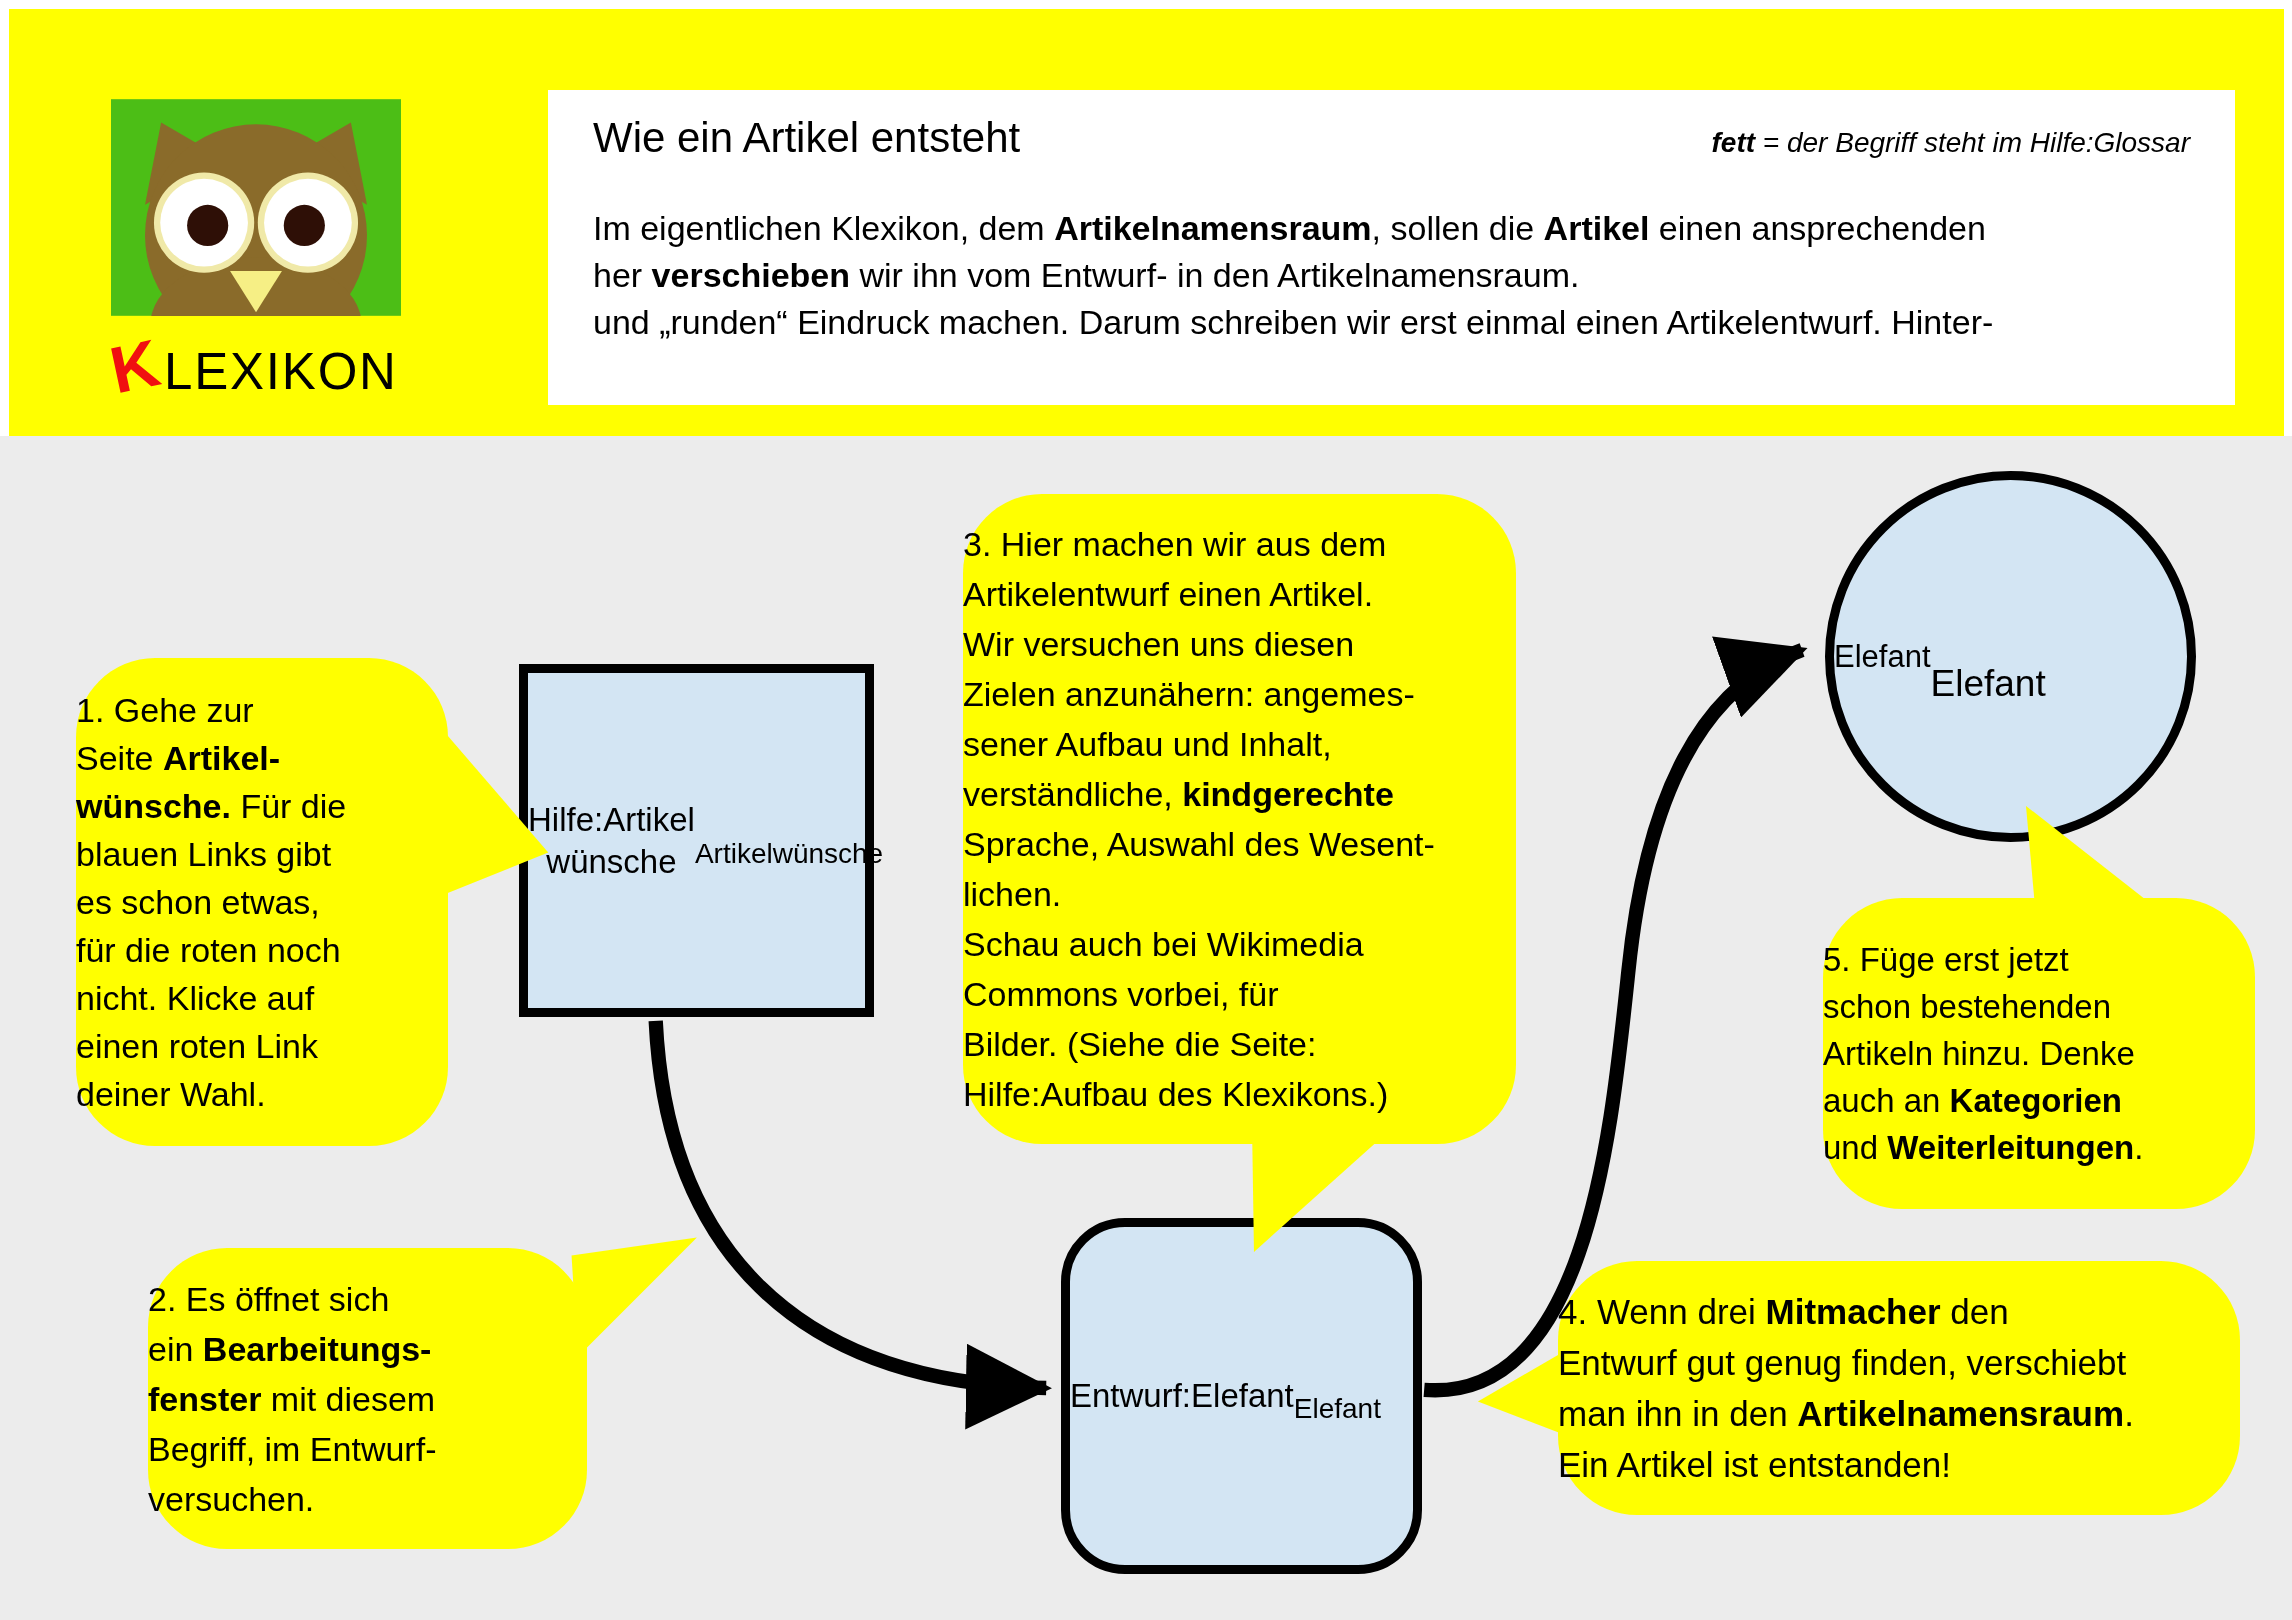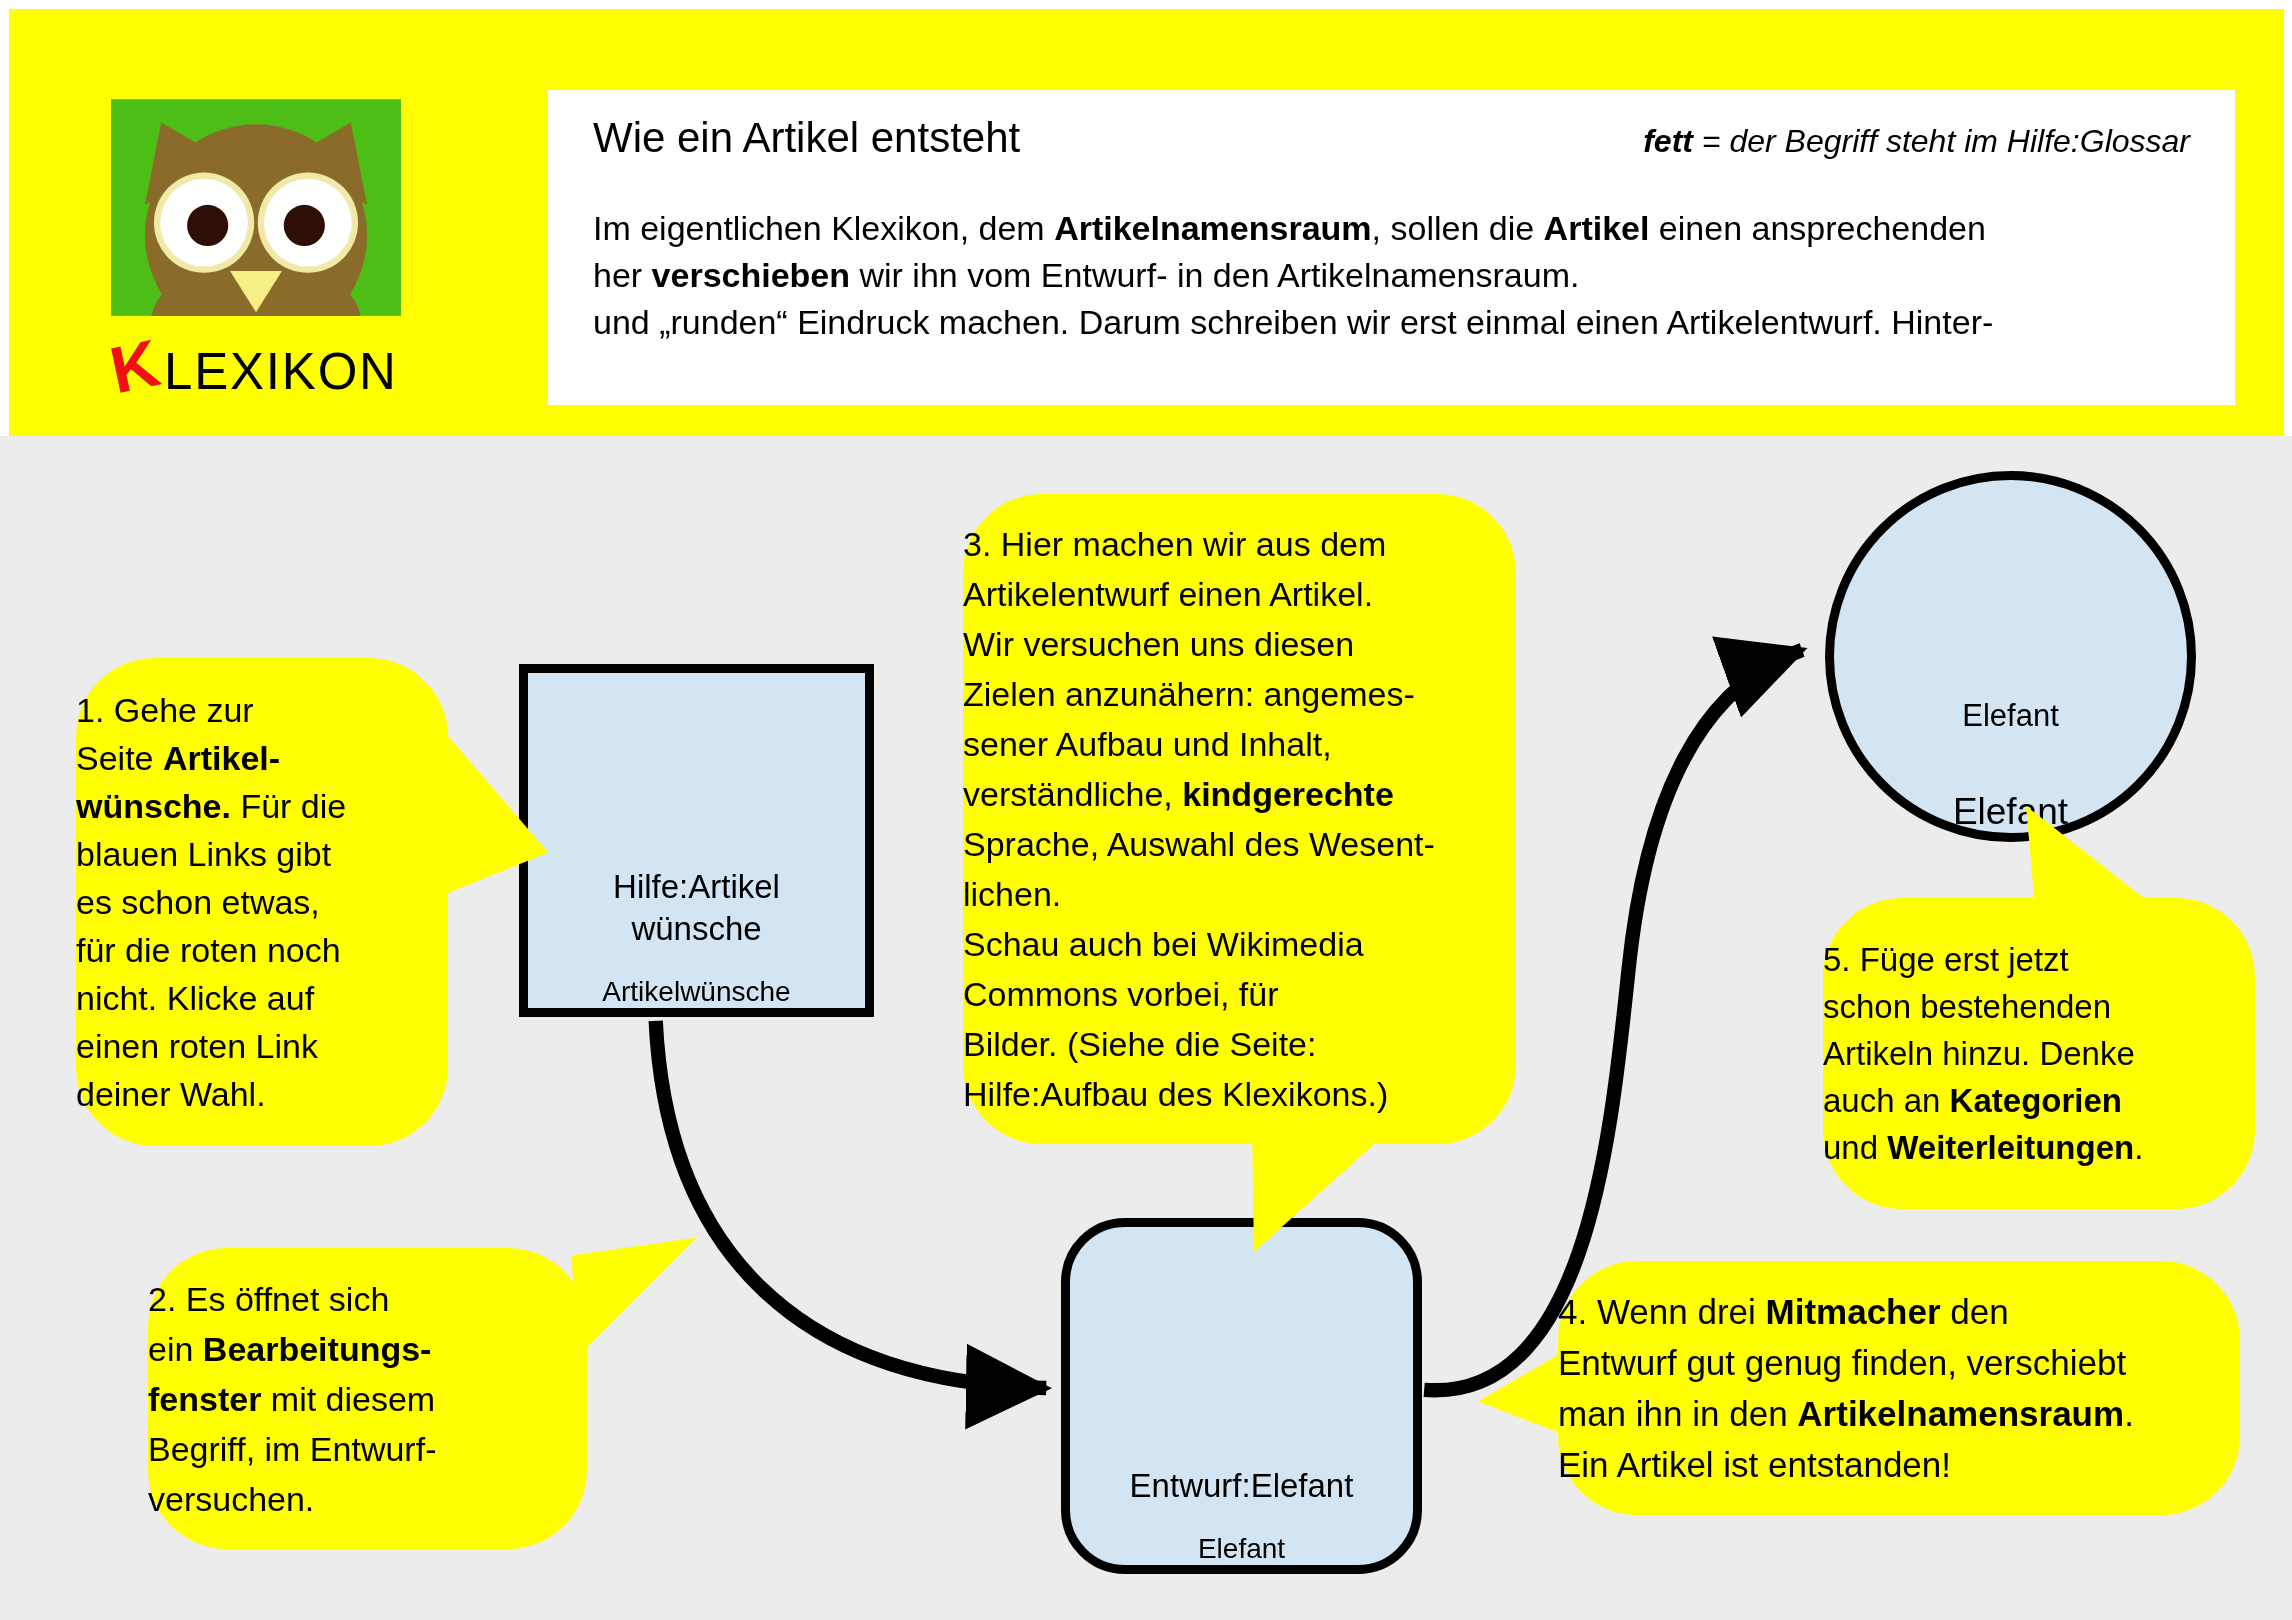--- a/index.html
+++ b/index.html
@@ -10,33 +10,33 @@
   .band{position:absolute;left:9px;top:9px;width:2275px;height:427px;background:#ffff00;}
   .logo{position:absolute;left:102px;top:90px;width:322px;}
   .logo svg{display:block;width:290px;height:217px;}
   .brand{margin-top:14.3px;font-size:51px;letter-spacing:1.8px;white-space:nowrap;line-height:72px;}
   .brand .k{display:inline-block;color:#f01010;font-size:66px;font-weight:bold;
             transform:rotate(-12deg);margin-right:3.6px;}
   .hpanel{position:absolute;left:539px;top:81px;width:1687px;height:315px;background:#ffffff;
           box-sizing:border-box;padding:24px 45px;}
   .hrow{display:flex;justify-content:space-between;align-items:baseline;}
   .title{margin:0;font-size:42px;font-weight:normal;}
-  .legend{font-size:32px;font-style:italic;text-align:center;}
+  .legend{font-size:28px;font-style:italic;text-align:center;}
   .intro{margin-top:43px;font-size:34px;line-height:47px;}
   .ln{white-space:pre;}
   .b{font-weight:bold;}
 
   
   .diagram{position:absolute;left:0;top:436px;width:2293px;height:1184px;background:#ececec;}
   svg.layer{position:absolute;left:0;top:0;width:2293px;height:1184px;}
   .layer.arrows{z-index:1;}
   .layer.tails{z-index:3;}
 
   .node{position:absolute;background:#d3e5f3;border:9px solid #000;box-sizing:border-box;z-index:2;
-        display:flex;flex-direction:column;align-items:center;justify-content:flex-end;text-align:center;}
+        display:flex;flex-direction:row;align-items:center;justify-content:flex-start;text-align:center;}
   .node .sub{font-size:33px;line-height:42px;}
   .node .main{font-size:28px;margin-top:26px;}
   #node-wuensche{left:519px;top:228px;width:355px;height:353px;}
   #node-entwurf{left:1061px;top:782px;width:361px;height:356px;border-radius:64px;}
   #node-artikel{left:1825px;top:35px;width:371px;height:371px;border-radius:50%;}
   #node-artikel .sub{font-size:31px;}
   #node-artikel .main{font-size:37px;margin-top:54px;}
 
   .bubble{position:absolute;background:#ffff00;border-radius:79px;z-index:4;color:#000;
           display:flex;flex-direction:column;justify-content:center;text-align:left;

